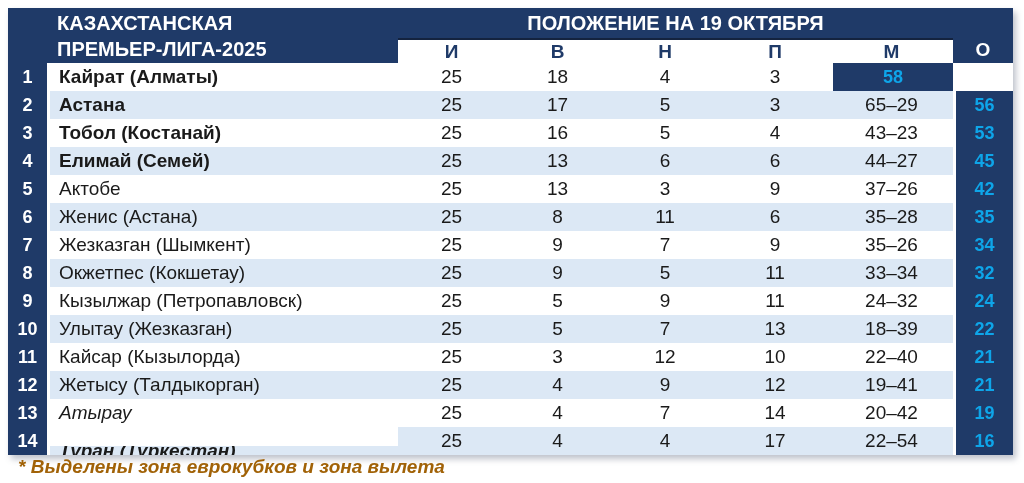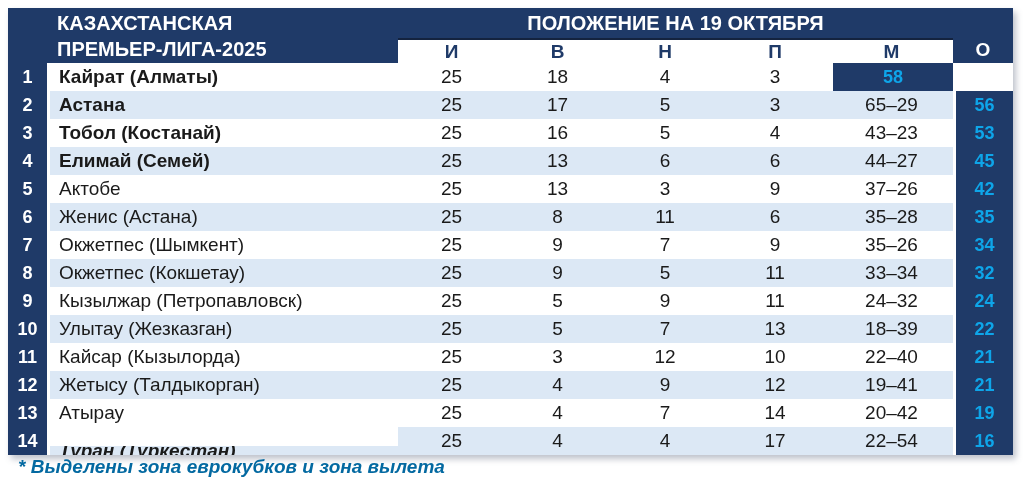--- a/index.html
+++ b/index.html
@@ -100,21 +100,21 @@
   .zebra.stripe { background: var(--stripe); }
   .team.bold { font-weight: 700; }
   .team.bold-italic { font-weight: 700; font-style: italic; }
   .footer-note {
     position: absolute;
     left: 18px;
     top: 456px;
     font-size: 19px;
     font-style: italic;
     font-weight: 700;
-    color: #0369a1;
+    color: #a16207;
     white-space: nowrap;
   }
 </style>
 </head>
 <body>
 
 <div class="stage">
   <div class="league-table">
     <div class="cell title-block">
       <div>КАЗАХСТАНСКАЯ</div>
@@ -175,21 +175,21 @@
   <div class="cell rank" style="grid-row: 8;">6</div>
   <div class="cell team zebra stripe" style="grid-row: 8;">Женис (Астана)</div>
   <div class="cell stat zebra stripe" style="grid-row: 8;">25</div>
   <div class="cell stat zebra stripe" style="grid-row: 8;">8</div>
   <div class="cell stat zebra stripe" style="grid-row: 8;">11</div>
   <div class="cell stat zebra stripe" style="grid-row: 8;">6</div>
   <div class="cell stat zebra stripe" style="grid-row: 8;">35–28</div>
   <div class="cell points" style="grid-row: 8;">35</div>
 
   <div class="cell rank" style="grid-row: 9;">7</div>
-  <div class="cell team zebra" style="grid-row: 9;">Окжетпес (Шымкент)</div>
+  <div class="cell team zebra" style="grid-row: 9;">Жезказган (Шымкент)</div>
   <div class="cell stat zebra" style="grid-row: 9;">25</div>
   <div class="cell stat zebra" style="grid-row: 9;">9</div>
   <div class="cell stat zebra" style="grid-row: 9;">7</div>
   <div class="cell stat zebra" style="grid-row: 9;">9</div>
   <div class="cell stat zebra" style="grid-row: 9;">35–26</div>
   <div class="cell points" style="grid-row: 9;">34</div>
 
   <div class="cell rank" style="grid-row: 10;">8</div>
   <div class="cell team zebra stripe" style="grid-row: 10;">Окжетпес (Кокшетау)</div>
   <div class="cell stat zebra stripe" style="grid-row: 10;">25</div>
@@ -229,21 +229,21 @@
   <div class="cell rank" style="grid-row: 14;">12</div>
   <div class="cell team zebra stripe" style="grid-row: 14;">Жетысу (Талдыкорган)</div>
   <div class="cell stat zebra stripe" style="grid-row: 14;">25</div>
   <div class="cell stat zebra stripe" style="grid-row: 14;">4</div>
   <div class="cell stat zebra stripe" style="grid-row: 14;">9</div>
   <div class="cell stat zebra stripe" style="grid-row: 14;">12</div>
   <div class="cell stat zebra stripe" style="grid-row: 14;">19–41</div>
   <div class="cell points" style="grid-row: 14;">21</div>
 
   <div class="cell rank" style="grid-row: 15;">13</div>
-  <div class="cell team zebra" style="grid-row: 15;">Атырау</div>
+  <div class="cell team zebra" style="grid-row: 15; font-style: italic;">Атырау</div>
   <div class="cell stat zebra" style="grid-row: 15;">25</div>
   <div class="cell stat zebra" style="grid-row: 15;">4</div>
   <div class="cell stat zebra" style="grid-row: 15;">7</div>
   <div class="cell stat zebra" style="grid-row: 15;">14</div>
   <div class="cell stat zebra" style="grid-row: 15;">20–42</div>
   <div class="cell points" style="grid-row: 15;">19</div>
 
   <div class="cell rank" style="grid-row: 16;">14</div>
   <div class="cell team zebra stripe bold-italic" style="grid-row: 16; margin-top: 19px;">Туран (Туркестан)</div>
   <div class="cell stat zebra stripe" style="grid-row: 16;">25</div>

